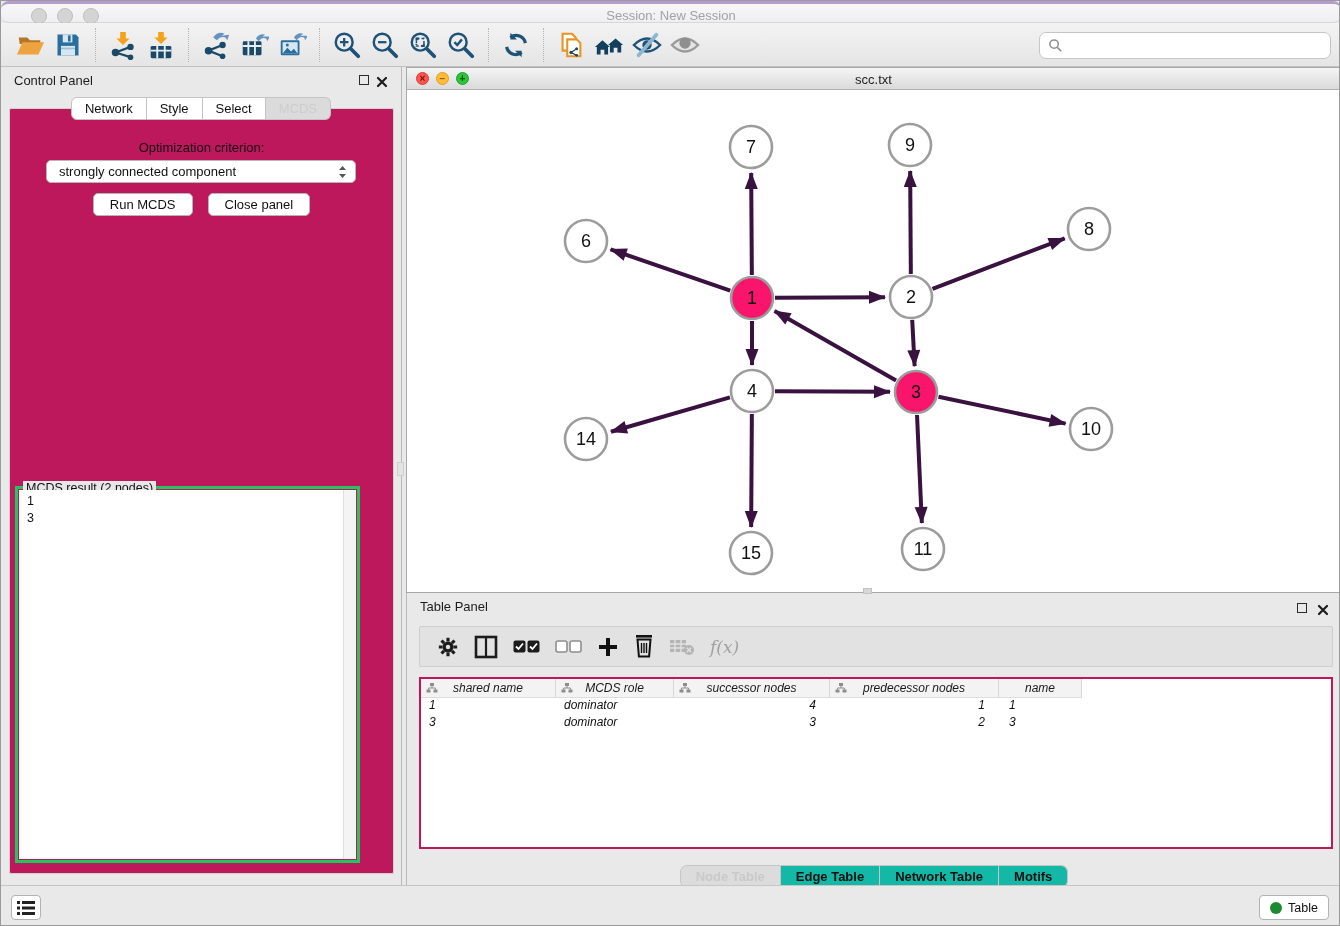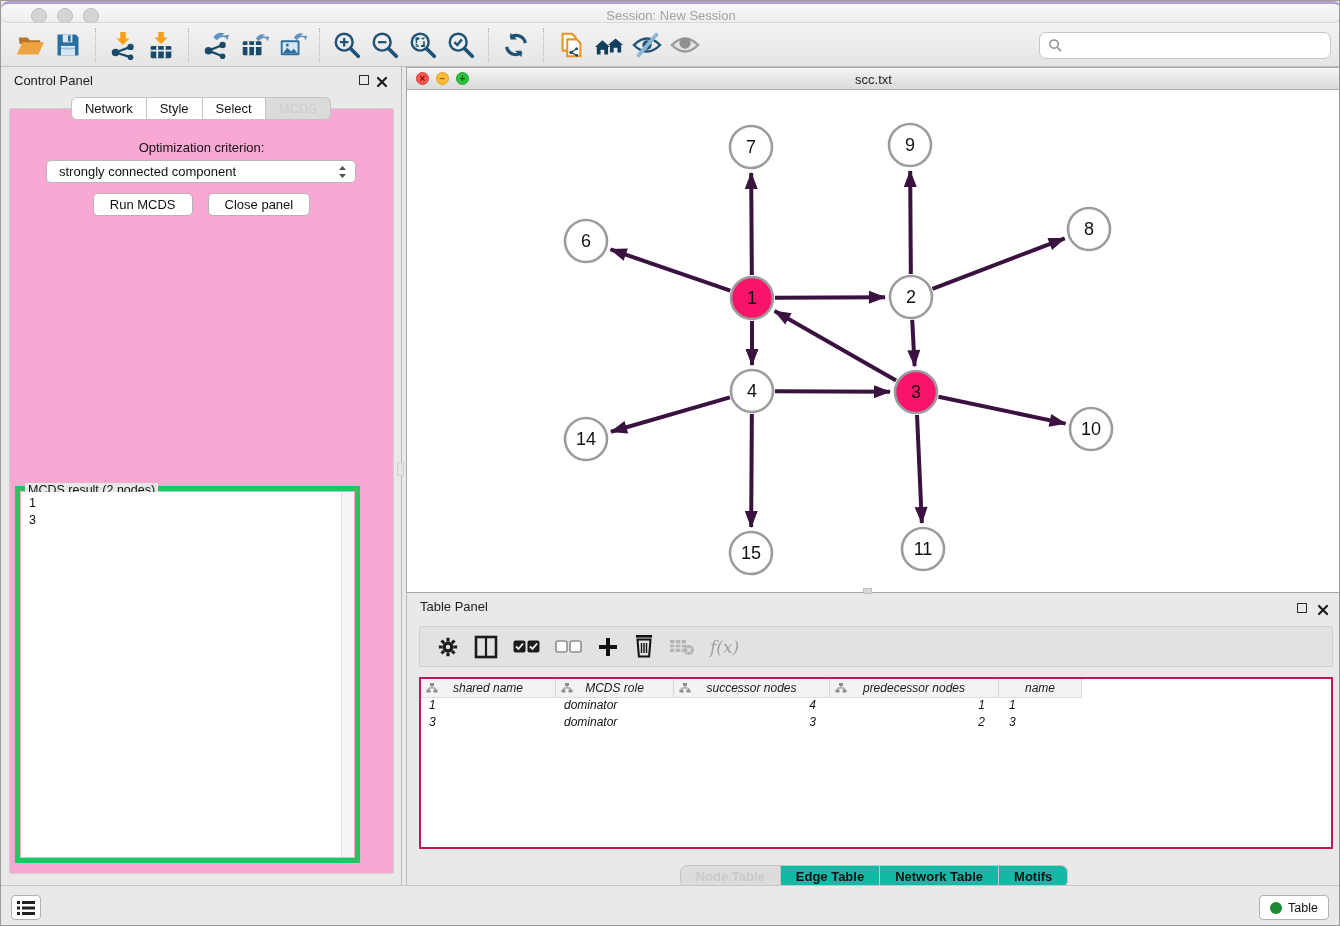--- a/index.html
+++ b/index.html
@@ -34,32 +34,32 @@
   .panel-head .ph-title{position:absolute;left:13px;top:6px;font-size:13px;color:#1d1d1d;}
   .float-btn{position:absolute;top:8px;width:10px;height:10px;border:1.5px solid #2b2b2b;}
   .close-x{position:absolute;top:7px;width:12px;height:12px;}
   .cp-tabs{position:absolute;left:0;top:30px;width:100%;display:flex;justify-content:center;z-index:3;}
   .cp-tab{background:#fff;border:1px solid #c3c3c3;border-left:none;
     padding:3px 13px;font-size:13px;color:#111;}
   .cp-tab.first{border-left:1px solid #c3c3c3;border-radius:6px 0 0 6px;}
   .cp-tab.last{border-radius:0 6px 6px 0;}
   .cp-tab.disabled{background:#dbdbdb;color:#cdcdcd;}
   .cp-content{position:absolute;left:8px;top:41px;width:385px;height:766px;
-    background:#f9a8d4;border:1px solid #cfcfcf;border-radius:2px;}
+    background:#be185d;border:1px solid #cfcfcf;border-radius:2px;}
   .opt-label{margin-top:31px;text-align:center;font-size:13px;color:#111;}
   .cp-select{position:absolute;left:36px;top:51px;width:310px;height:23px;background:#fff;
     border:1px solid #b7b7b7;border-radius:5px;display:flex;align-items:center;
     padding-left:12px;font-size:13px;color:#111;}
   .cp-select .chev{position:absolute;right:8px;top:3px;}
   .cp-buttons{position:absolute;left:0;top:84px;width:100%;display:flex;
     justify-content:center;gap:15px;}
   .cp-btn{background:#fff;border:1px solid #b4b4b4;border-radius:5px;height:23px;
     padding:0 16px;font-size:13px;color:#111;display:flex;align-items:center;}
   .result-box{position:absolute;left:5px;top:377px;width:345px;height:377px;
-    border:5px solid #22c55e;}
+    border:3px solid #22c55e;}
   .result-legend{position:absolute;left:5px;top:-8px;background:#e7e7e7;
     padding:0 3px;font-size:12.5px;color:#111;}
   .result-area{position:absolute;left:1px;top:1px;right:1px;bottom:1px;background:#fff;
     font-size:12.5px;color:#111;line-height:17px;padding:3px 0 0 8px;white-space:pre;}
   .result-scroll{position:absolute;right:1px;top:1px;bottom:1px;width:13px;
     background:#f4f4f4;border-left:1px solid #e0e0e0;}
   
   .net-window{position:absolute;left:405px;top:66px;width:935px;height:526px;
     background:#fff;border:1px solid #a8a8a8;}
   .net-titlebar{position:absolute;left:0;top:0;width:100%;height:22px;

